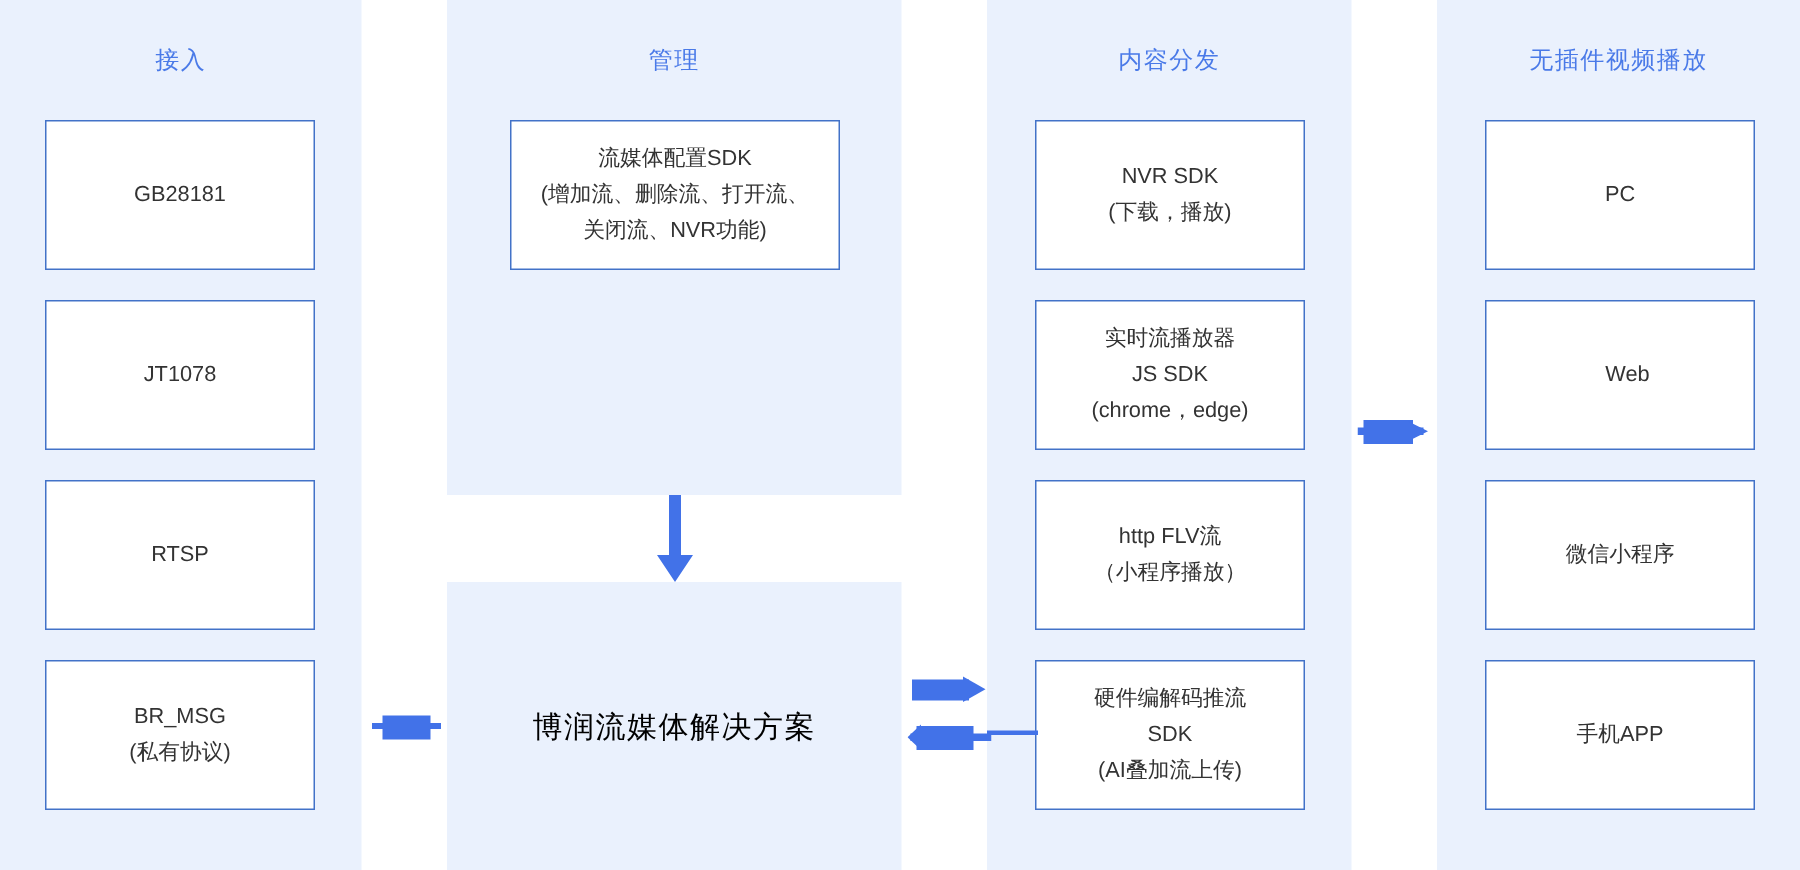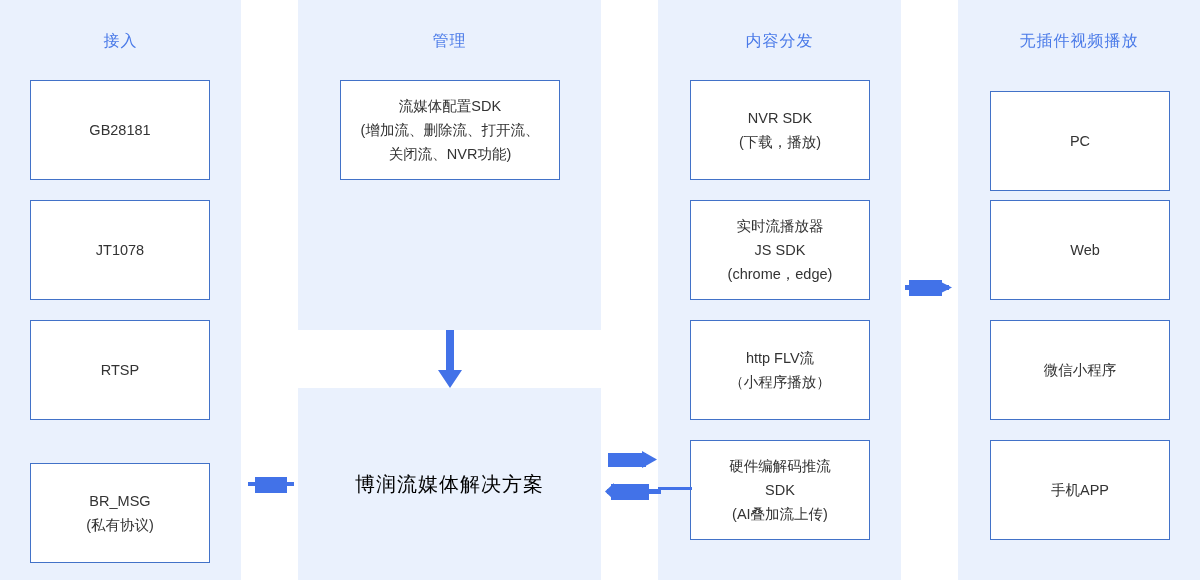--- a/index.html
+++ b/index.html
@@ -48,34 +48,34 @@
     font-size:14.5px;
     line-height:24px;
     padding:4px 6px;
     white-space:pre-line;
   }
 
   
   #n-gb28181{left:30px; top:80px;  width:180px;height:100px;}
   #n-jt1078 {left:30px; top:200px; width:180px;height:100px;}
   #n-rtsp   {left:30px; top:320px; width:180px;height:100px;}
-  #n-brmsg  {left:30px; top:440px; width:180px;height:100px;margin-top:23px;}
+  #n-brmsg  {left:30px; top:440px; width:180px;height:100px;}
 
   
   #n-cfgsdk {left:340px;top:80px;  width:220px;height:100px;}
   #n-statsdk{left:340px;top:200px; width:220px;height:100px;}
 
   
   #n-nvrsdk {left:690px;top:80px;  width:180px;height:100px;}
   #n-jssdk  {left:690px;top:200px; width:180px;height:100px;}
   #n-flv    {left:690px;top:320px; width:180px;height:100px;}
   #n-hwsdk  {left:690px;top:440px; width:180px;height:100px;}
 
   
-  #n-pc     {left:990px;top:80px;  width:180px;height:100px;margin-top:11px;}
+  #n-pc     {left:990px;top:80px;  width:180px;height:100px;}
   #n-web    {left:990px;top:200px; width:180px;height:100px;padding-left:16px;}
   #n-wechat {left:990px;top:320px; width:180px;height:100px;}
   #n-app    {left:990px;top:440px; width:180px;height:100px;}
 
   
   #solution{
     position:absolute;
     left:298px;top:388px;width:303px;height:192px;
     display:flex;align-items:center;justify-content:center;
     color:#000000;

